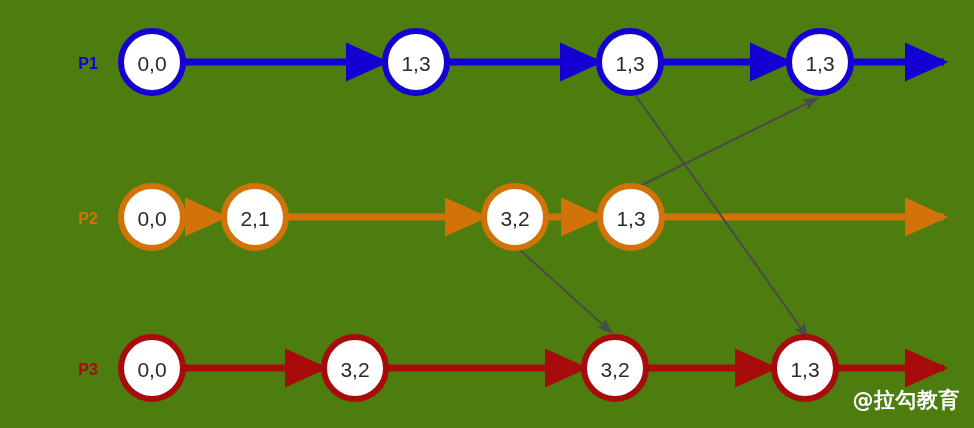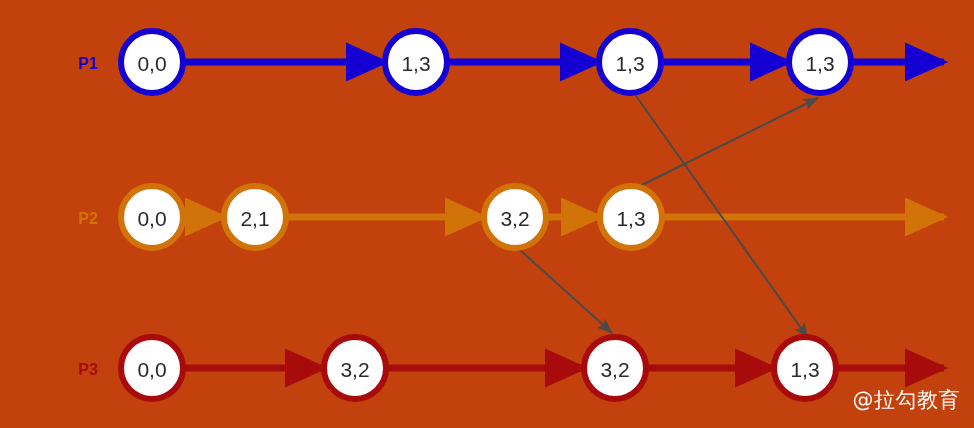--- a/index.html
+++ b/index.html
@@ -4,21 +4,21 @@
 <style>
   html, body {
     margin: 0;
     padding: 0;
     background: #000000;
   }
   #stage {
     position: relative;
     width: 974px;
     height: 428px;
-    background: #c2410c;
+    background: #4d7c0f;
     overflow: hidden;
     font-family: "Liberation Sans", sans-serif;
   }
   #diagram {
     position: absolute;
     left: 0;
     top: 0;
     width: 974px;
     height: 428px;
   }
@@ -33,21 +33,21 @@
     font-family: "Liberation Sans", sans-serif;
     text-anchor: middle;
     dominant-baseline: central;
   }
   .watermark {
     position: absolute;
     right: 14px;
     bottom: 14px;
     color: #ffffff;
     font-size: 21px;
-    font-weight: normal;
+    font-weight: bold;
     letter-spacing: 0.5px;
     font-family: "DejaVu Sans", sans-serif;
     white-space: nowrap;
   }
 </style>
 </head>
 <body>
 
 <div id="stage">
   <svg id="diagram" viewBox="0 0 974 428">

